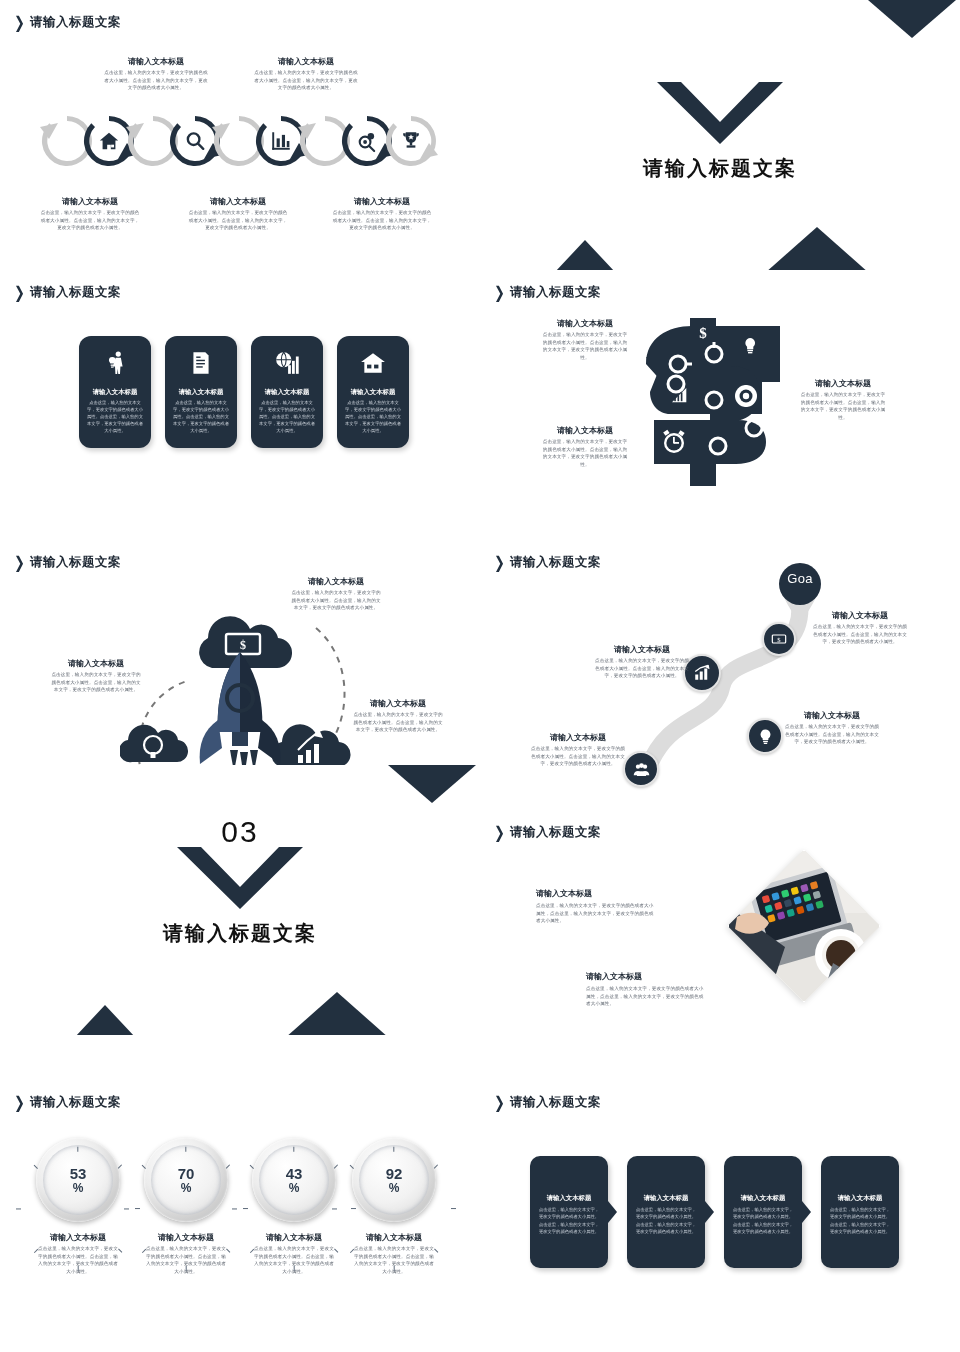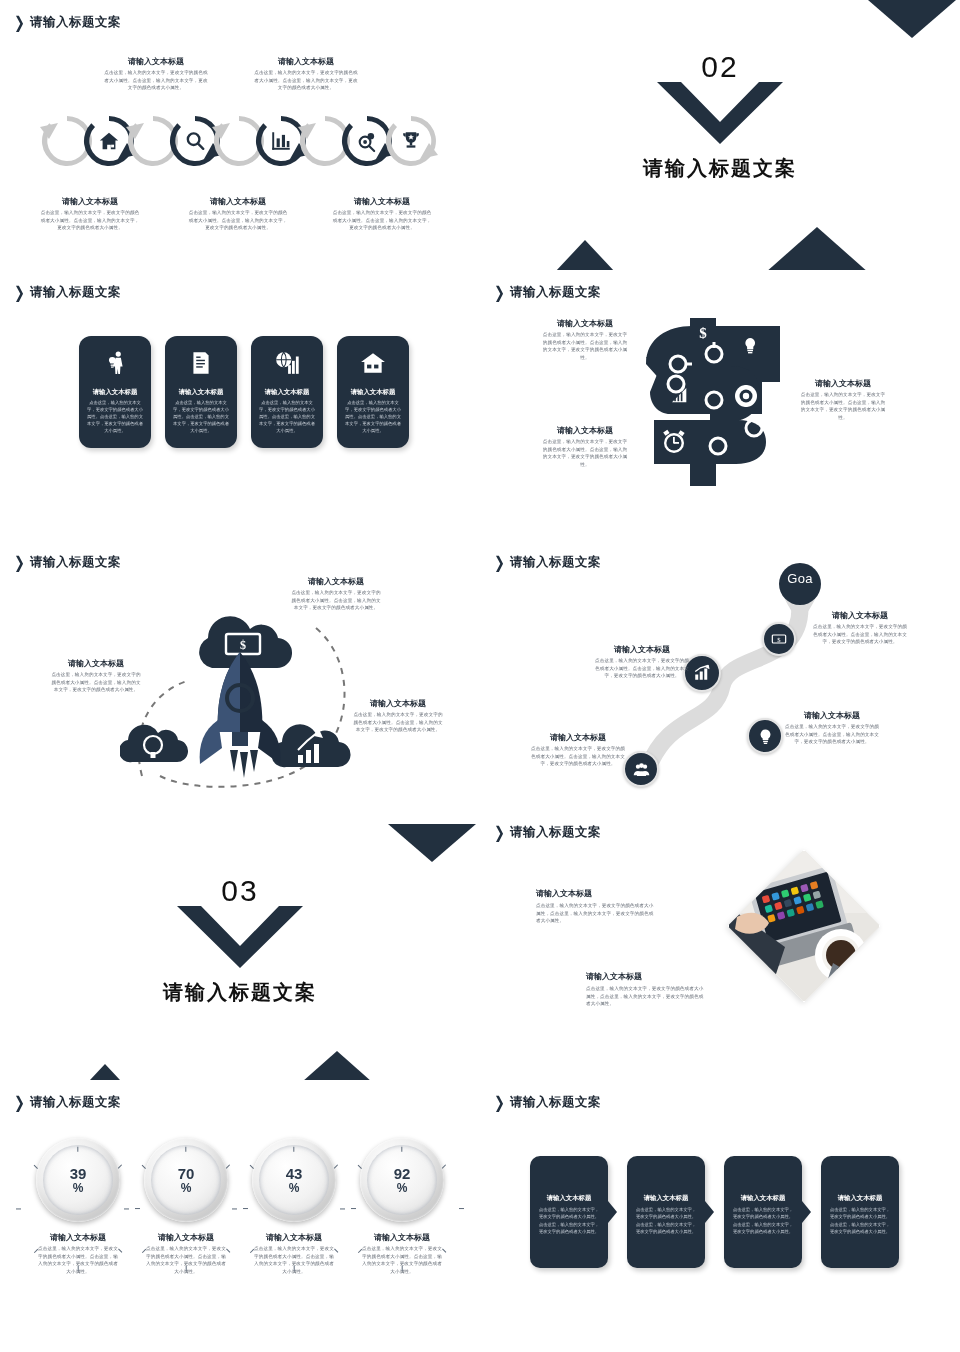--- a/index.html
+++ b/index.html
@@ -183,21 +183,20 @@
     <div class="body" style="margin-top:2px">点击这里，输入您的文本文字，更改文字的颜色或者大小属性。点击这里，输入您的文本文字，更改文字的颜色或者大小属性。</div>
   </div>
   <div style="position:absolute;left:332px;top:196px;width:100px">
     <div class="ttl">请输入文本标题</div>
     <div class="body" style="margin-top:2px">点击这里，输入您的文本文字，更改文字的颜色或者大小属性。点击这里，输入您的文本文字，更改文字的颜色或者大小属性。</div>
   </div>
 </div>
 
 <div class="slide" style="left:480px;top:0">
   <div class="tri" style="right:4px;top:0;border-left:44px solid transparent;border-right:44px solid transparent;border-top:38px solid #22303f;"></div>
-  <div class="divnum" style="top:50px">02</div>
   <div class="vee" style="left:177px;top:82px;">
     <svg width="126" height="62" viewBox="0 0 126 62">
           <polygon points="0,0 24,0 63,40 102,0 126,0 63,62" fill="#22303f"></polygon>
         </svg>
   </div>
   <div class="divttl" style="top:155px">请输入标题文案</div>
   <div class="tri" style="left:75px;top:240px;border-left:30px solid transparent;border-right:30px solid transparent;border-bottom:32px solid #22303f;"></div>
   <div class="tri" style="left:285px;top:227px;border-left:52px solid transparent;border-right:52px solid transparent;border-bottom:46px solid #22303f;"></div>
 </div>
 
@@ -450,21 +449,21 @@
   <div style="position:absolute;left:304px;top:170px;width:96px">
     <div class="ttl">请输入文本标题</div>
     <div class="body" style="margin-top:2px">点击这里，输入您的文本文字，更改文字的颜色或者大小属性。点击这里，输入您的文本文字，更改文字的颜色或者大小属性。</div>
   </div>
   <div style="position:absolute;left:50px;top:192px;width:96px">
     <div class="ttl">请输入文本标题</div>
     <div class="body" style="margin-top:2px">点击这里，输入您的文本文字，更改文字的颜色或者大小属性。点击这里，输入您的文本文字，更改文字的颜色或者大小属性。</div>
   </div>
 </div>
 
-<div class="slide" style="left:0;top:824px">
+<div class="slide" style="left:0;top:765px">
   <div class="tri" style="right:4px;top:0;border-left:44px solid transparent;border-right:44px solid transparent;border-top:38px solid #22303f;"></div>
   <div class="divnum" style="top:50px">03</div>
   <div class="vee" style="left:177px;top:82px;">
     <svg width="126" height="62" viewBox="0 0 126 62">
           <polygon points="0,0 24,0 63,40 102,0 126,0 63,62" fill="#22303f"></polygon>
         </svg>
   </div>
   <div class="divttl" style="top:155px">请输入标题文案</div>
   <div class="tri" style="left:75px;top:240px;border-left:30px solid transparent;border-right:30px solid transparent;border-bottom:32px solid #22303f;"></div>
   <div class="tri" style="left:285px;top:227px;border-left:52px solid transparent;border-right:52px solid transparent;border-bottom:46px solid #22303f;"></div>
@@ -540,21 +539,21 @@
       <div class="gring"></div>
       <span class="gtick" style="transform:translate(-50%,-50%) rotate(0deg) translateY(-31px)"></span>
       <span class="gtick" style="transform:translate(-50%,-50%) rotate(45deg) translateY(-31px)"></span>
       <span class="gtick" style="transform:translate(-50%,-50%) rotate(90deg) translateY(-31px)"></span>
       <span class="gtick" style="transform:translate(-50%,-50%) rotate(135deg) translateY(-31px)"></span>
       <span class="gtick" style="transform:translate(-50%,-50%) rotate(180deg) translateY(-31px)"></span>
       <span class="gtick" style="transform:translate(-50%,-50%) rotate(225deg) translateY(-31px)"></span>
       <span class="gtick" style="transform:translate(-50%,-50%) rotate(270deg) translateY(-31px)"></span>
       <span class="gtick" style="transform:translate(-50%,-50%) rotate(315deg) translateY(-31px)"></span>
       <div class="gnum">
-        <span>39</span>
+        <span>53</span>
         <span class="pc">%</span>
       </div>
     </div>
     <div class="ttl" style="margin-top:10px">请输入文本标题</div>
     <div class="body" style="margin-top:2px">点击这里，输入您的文本文字，更改文字的颜色或者大小属性。点击这里，输入您的文本文字，更改文字的颜色或者大小属性。</div>
   </div>
 
   <div class="gwrap" style="left:144px;top:58px">
     <div class="gauge">
       <div class="gring"></div>
@@ -588,21 +587,21 @@
       <span class="gtick" style="transform:translate(-50%,-50%) rotate(315deg) translateY(-31px)"></span>
       <div class="gnum">
         <span>43</span>
         <span class="pc">%</span>
       </div>
     </div>
     <div class="ttl" style="margin-top:10px">请输入文本标题</div>
     <div class="body" style="margin-top:2px">点击这里，输入您的文本文字，更改文字的颜色或者大小属性。点击这里，输入您的文本文字，更改文字的颜色或者大小属性。</div>
   </div>
 
-  <div class="gwrap" style="left:360px;top:58px">
+  <div class="gwrap" style="left:352px;top:58px">
     <div class="gauge">
       <div class="gring"></div>
       <span class="gtick" style="transform:translate(-50%,-50%) rotate(0deg) translateY(-31px)"></span>
       <span class="gtick" style="transform:translate(-50%,-50%) rotate(45deg) translateY(-31px)"></span>
       <span class="gtick" style="transform:translate(-50%,-50%) rotate(90deg) translateY(-31px)"></span>
       <span class="gtick" style="transform:translate(-50%,-50%) rotate(135deg) translateY(-31px)"></span>
       <span class="gtick" style="transform:translate(-50%,-50%) rotate(180deg) translateY(-31px)"></span>
       <span class="gtick" style="transform:translate(-50%,-50%) rotate(225deg) translateY(-31px)"></span>
       <span class="gtick" style="transform:translate(-50%,-50%) rotate(270deg) translateY(-31px)"></span>
       <span class="gtick" style="transform:translate(-50%,-50%) rotate(315deg) translateY(-31px)"></span>

